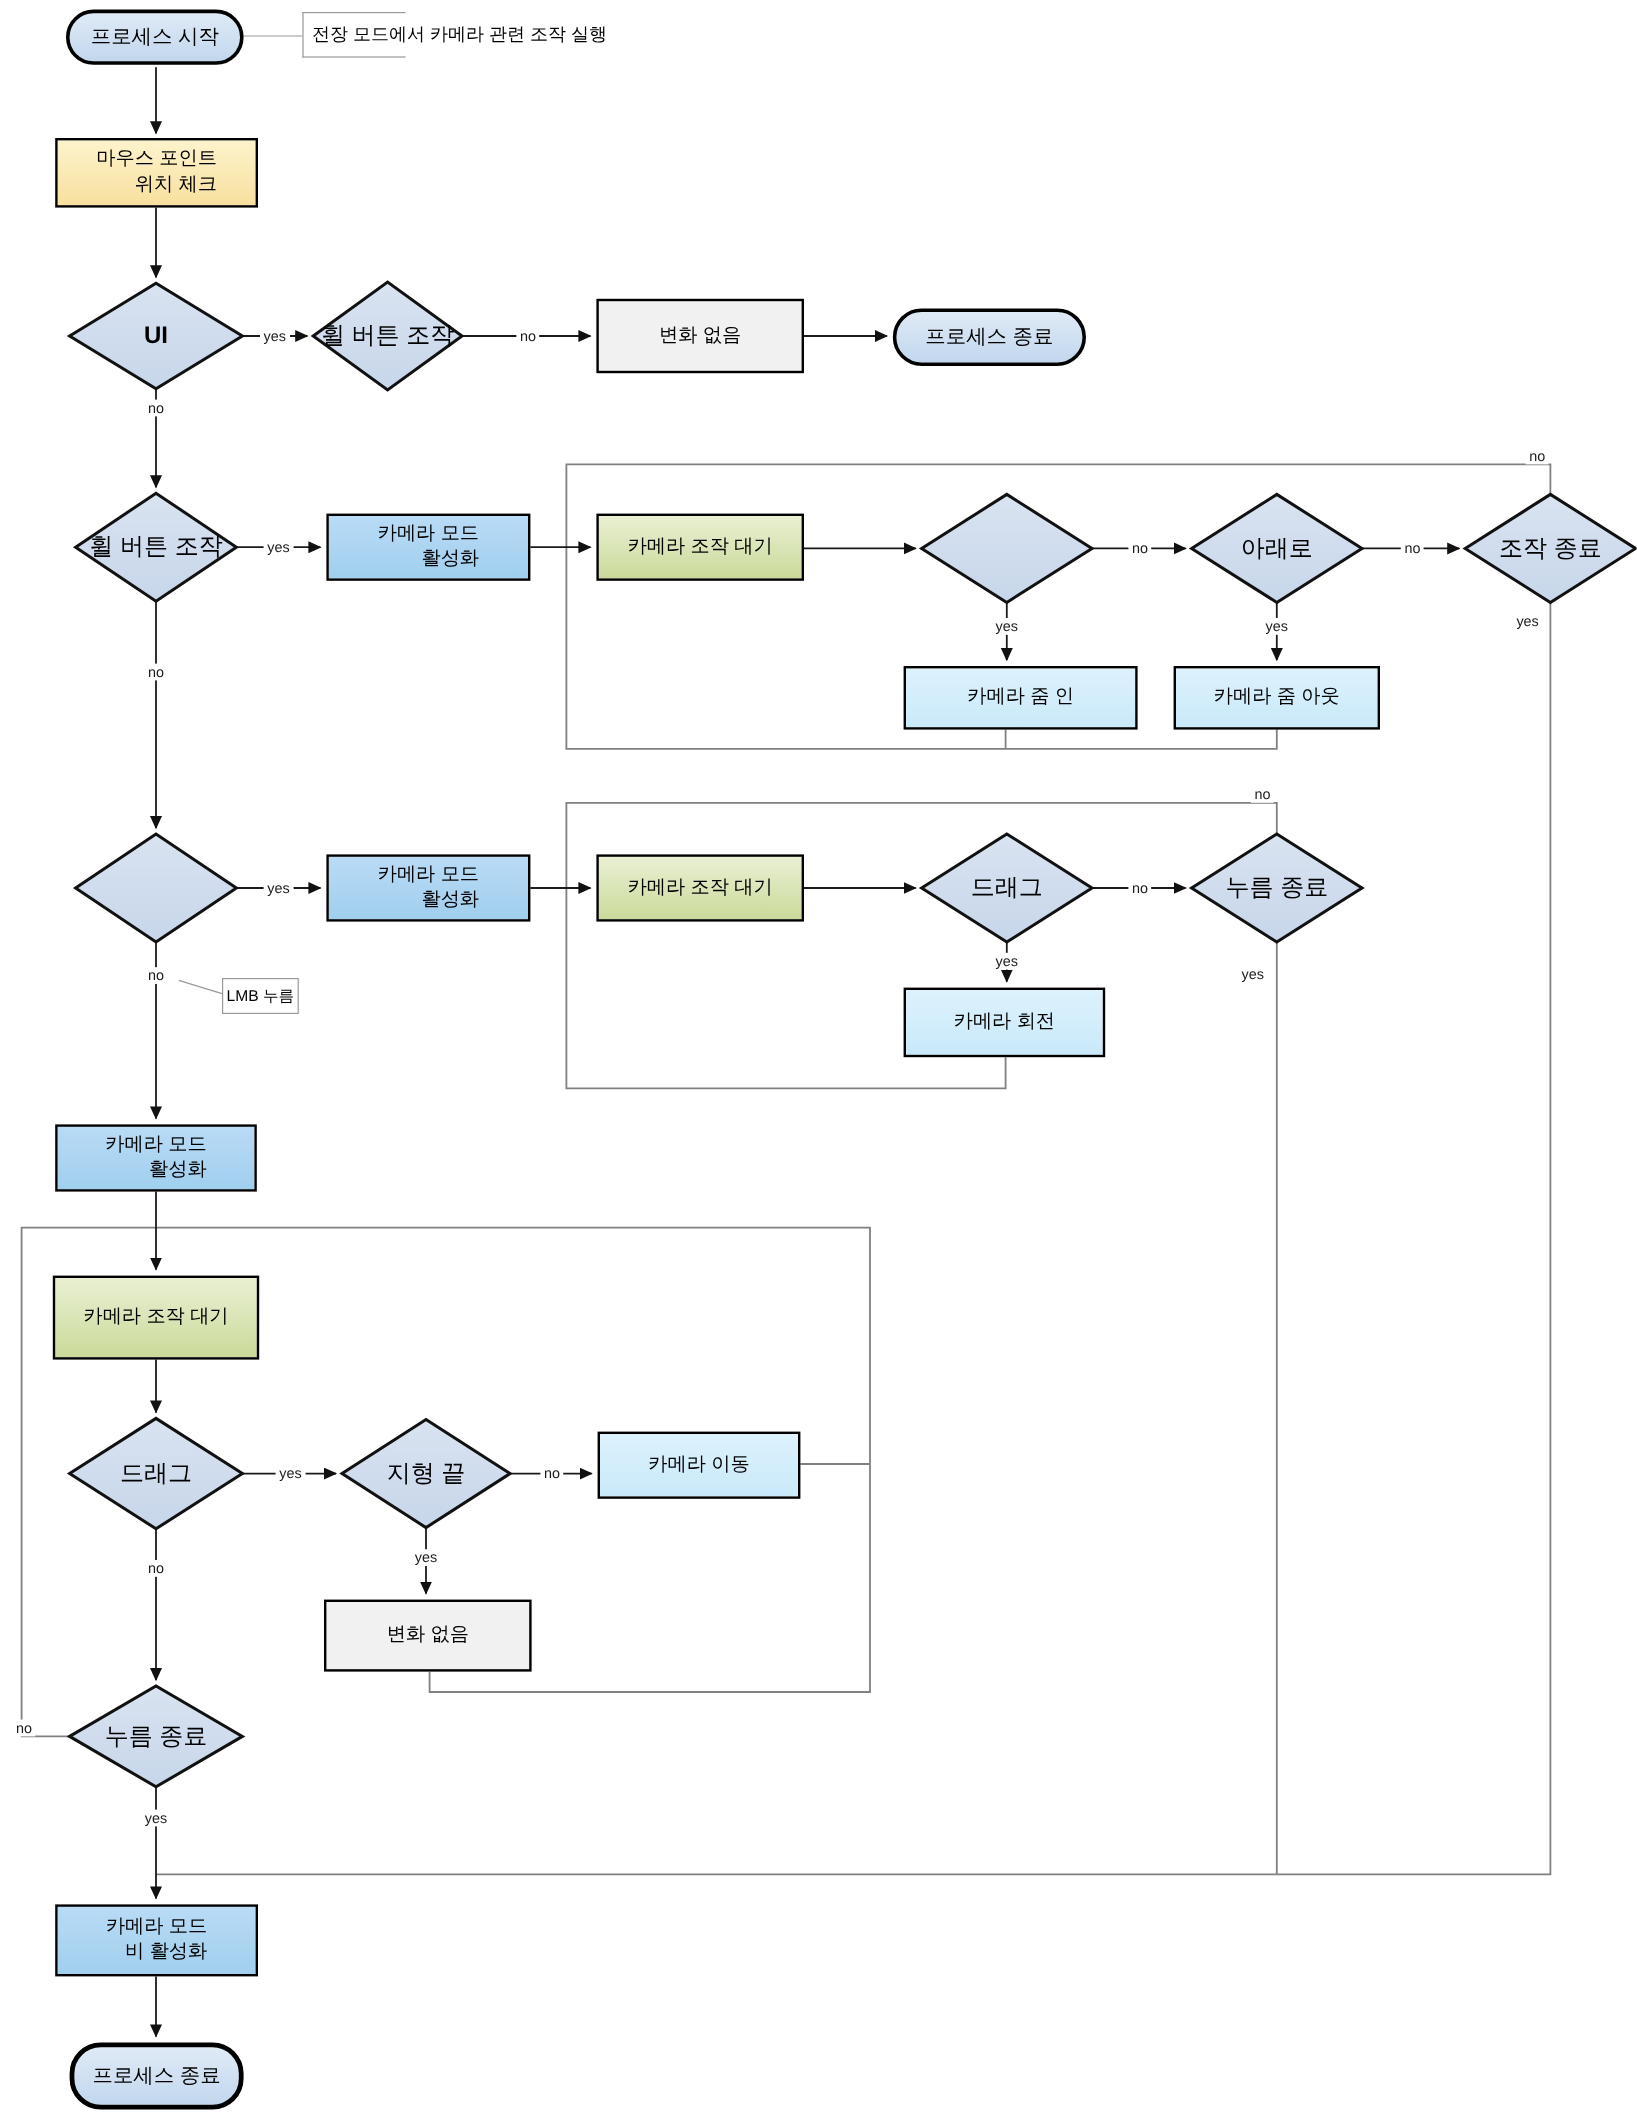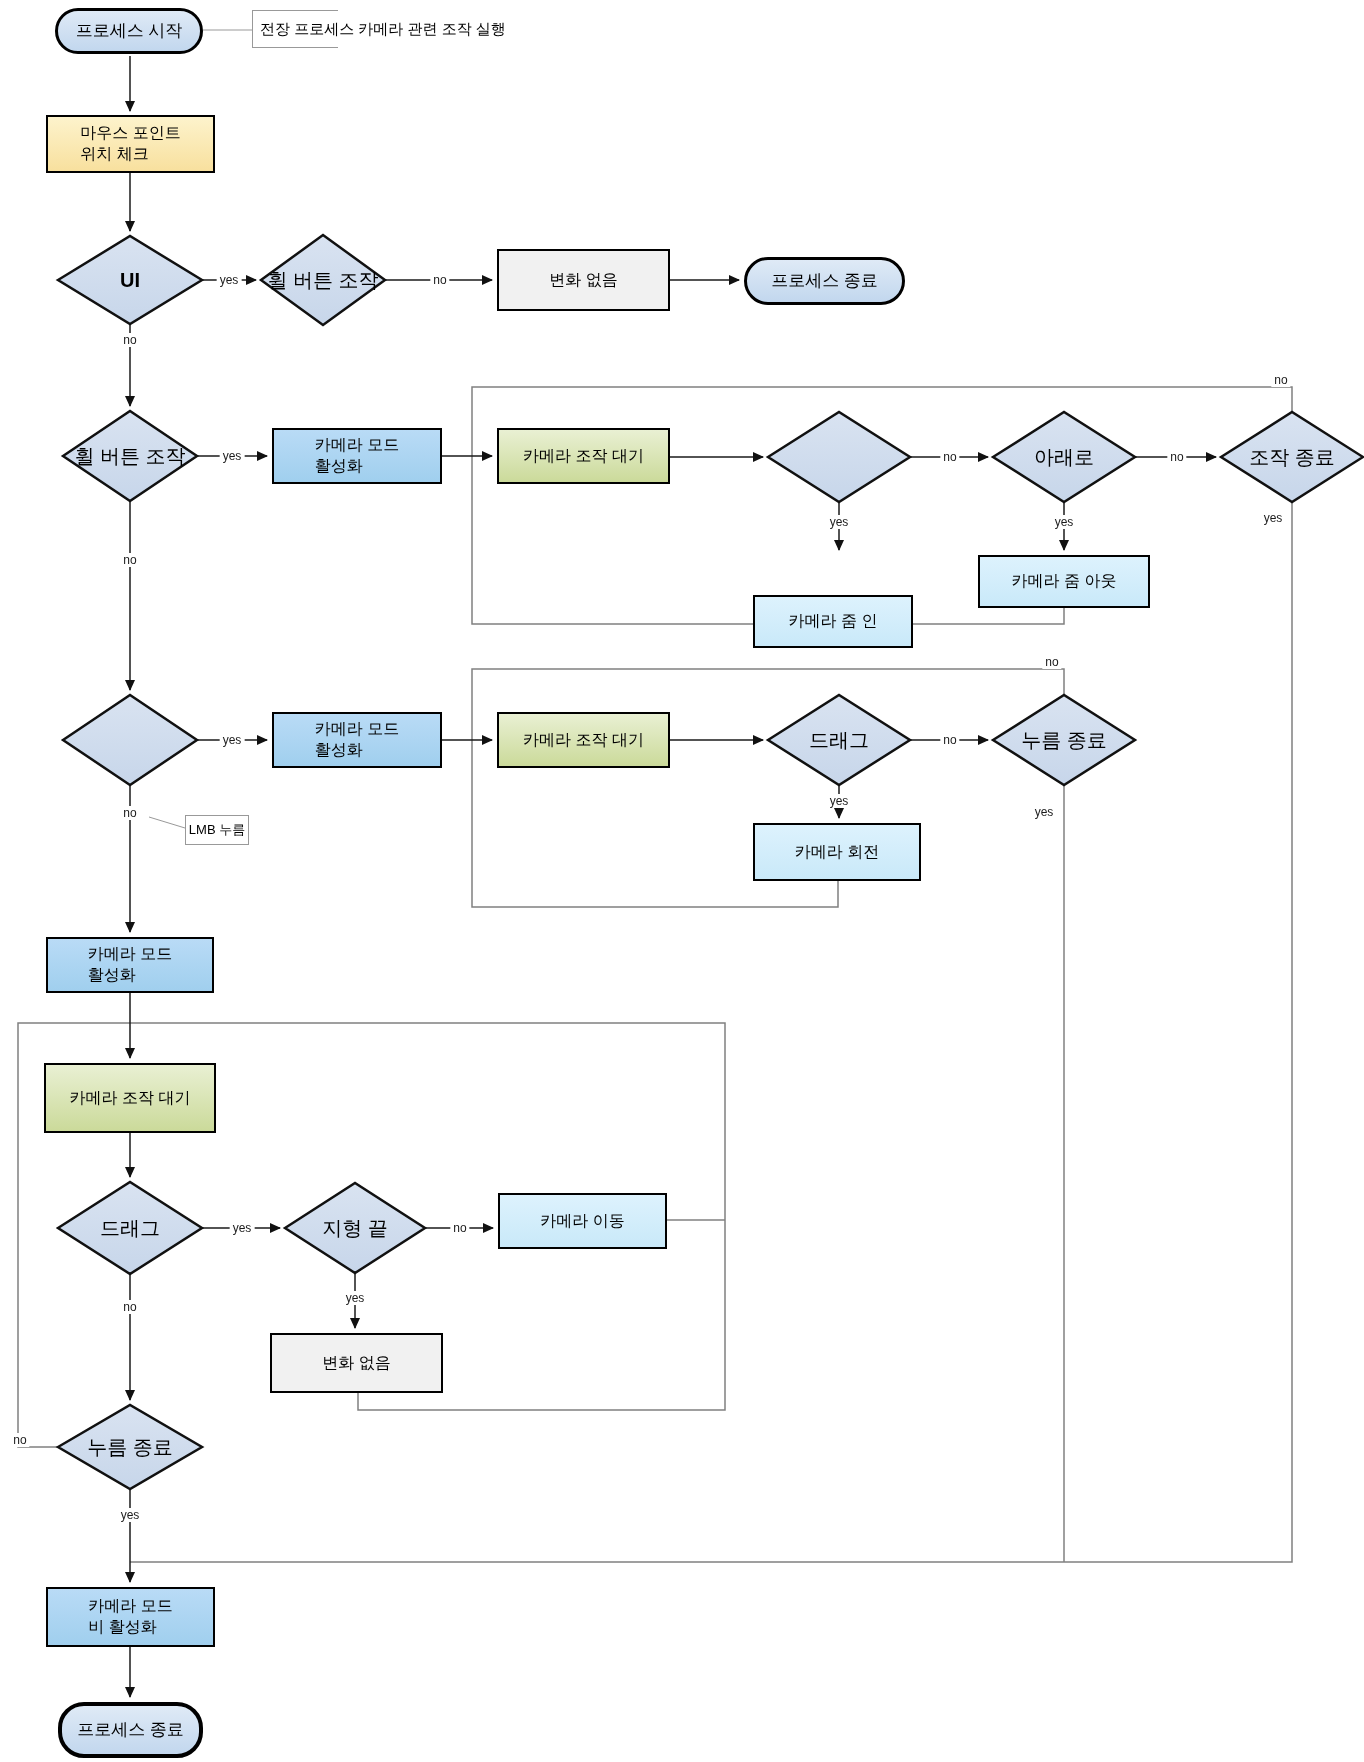--- a/index.html
+++ b/index.html
@@ -1,20 +1,20 @@
 <!DOCTYPE html>
 <html><head>
 <meta charset="utf-8">
 <style>
   html,body{margin:0;padding:0;background:#fff;}
   #canvas{position:relative;width:1364px;height:1762px;background:#fff;
           font-family:"Liberation Sans",sans-serif;color:#000;overflow:hidden;}
   #lines{position:absolute;left:0;top:0;}
   .node{position:absolute;display:flex;align-items:center;justify-content:center;
-        text-align:left;white-space:pre-line;font-size:16px;line-height:1.3;
+        text-align:right;white-space:pre-line;font-size:16px;line-height:1.3;
         box-sizing:border-box;}
   .capsule{border:3px solid #000;border-radius:26px;
            background:linear-gradient(#dfeaf6,#c2d7ee);font-size:17px;}
   .capsule.thick{border-width:4px;}
   .box{border:2px solid #000;}
   .yellow{background:linear-gradient(#fdf3cc,#f8e09e);}
   .blue{background:linear-gradient(#b9dbf6,#a0cfee);}
   .green{background:linear-gradient(#e9f0d3,#cbda9a);}
   .cyan{background:linear-gradient(#ddf2fd,#c9e9f9);}
   .gray{background:#f1f1f1;}
@@ -106,35 +106,35 @@
     <polygon points="58,1228 130,1182 202,1228 130,1274"></polygon>
     <polygon points="285,1228 355,1183 425,1228 355,1273"></polygon>
     <polygon points="58,1447 130,1405 202,1447 130,1489"></polygon>
   </g>
 </svg>
 
 <div class="node capsule" style="left:55px;top:8px;width:148px;height:46px;">프로세스 시작</div>
 
 <div class="note" style="left:252px;top:10px;width:268px;height:38px;">
   <span class="bracket"></span>
-  <span class="ntext">전장 프로세스 카메라 관련 조작 실행</span>
+  <span class="ntext">전장 모드에서 카메라 관련 조작 실행</span>
 </div>
 
 <div class="node box yellow" style="left:46px;top:115px;width:169px;height:58px;">마우스 포인트
 위치 체크</div>
 
 <div class="node box gray" style="left:497px;top:249px;width:173px;height:62px;">변화 없음</div>
 
 <div class="node capsule" style="left:744px;top:257px;width:161px;height:48px;">프로세스 종료</div>
 
 <div class="node box blue" style="left:272px;top:428px;width:170px;height:56px;">카메라 모드
 활성화</div>
 <div class="node box green" style="left:497px;top:428px;width:173px;height:56px;">카메라 조작 대기</div>
 
-<div class="node box cyan" style="left:753px;top:555px;width:160px;height:53px;margin-top:40px;">카메라 줌 인</div>
+<div class="node box cyan" style="left:753px;top:555px;width:195px;height:53px;">카메라 줌 인</div>
 <div class="node box cyan" style="left:978px;top:555px;width:172px;height:53px;">카메라 줌 아웃</div>
 
 <div class="node box blue" style="left:272px;top:712px;width:170px;height:56px;">카메라 모드
 활성화</div>
 <div class="node box green" style="left:497px;top:712px;width:173px;height:56px;">카메라 조작 대기</div>
 
 <div class="node box cyan" style="left:753px;top:823px;width:168px;height:58px;">카메라 회전</div>
 
 <div class="minibox" style="left:185px;top:815px;width:64px;height:30px;">LMB 누름</div>
 

